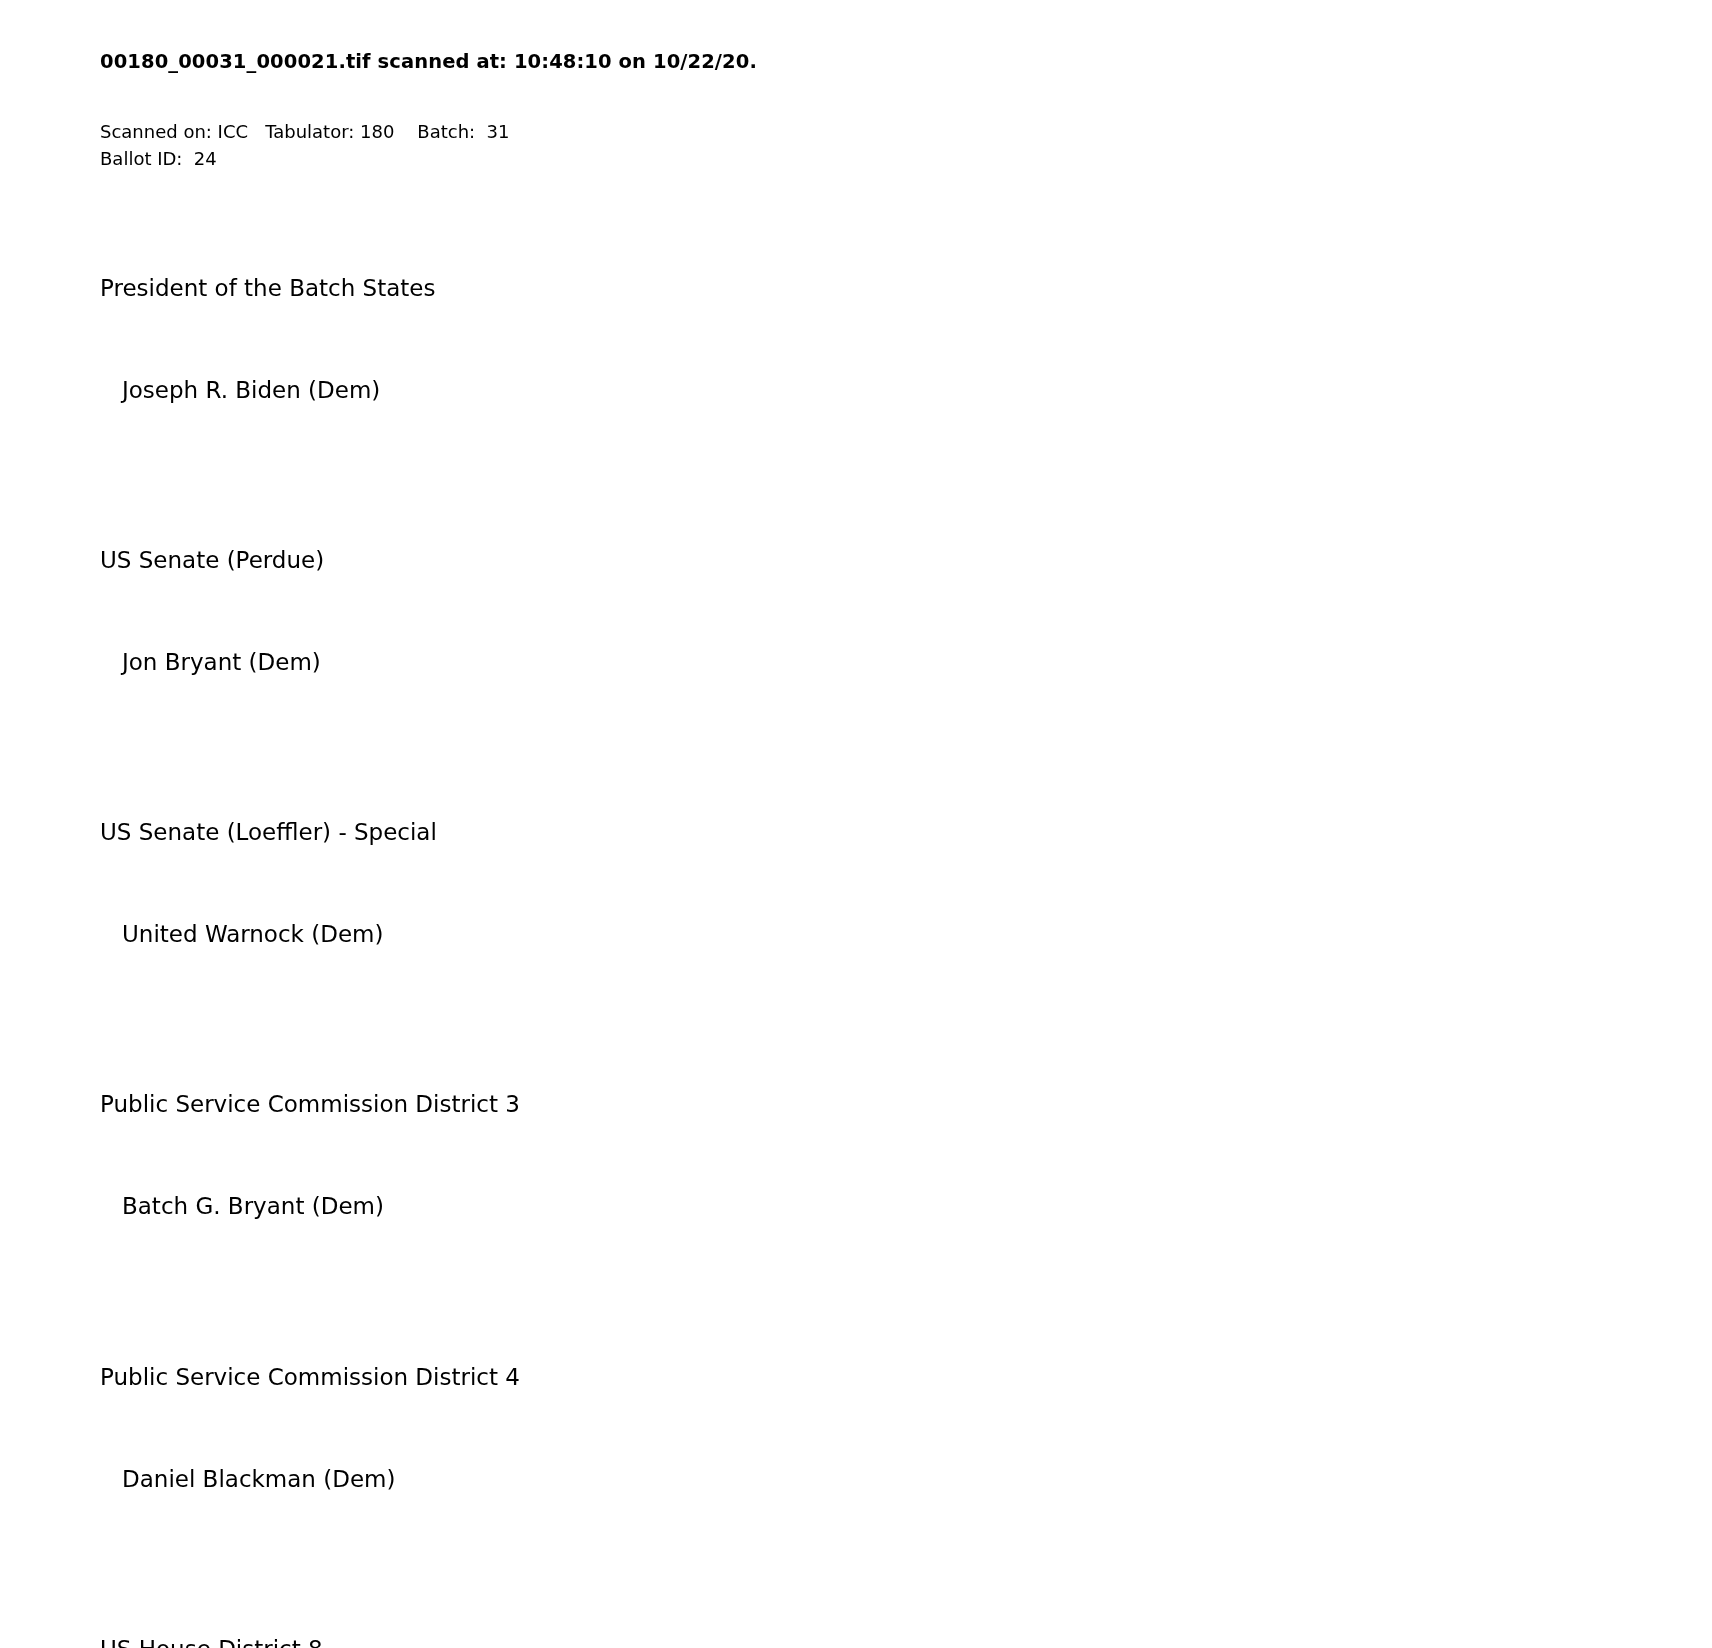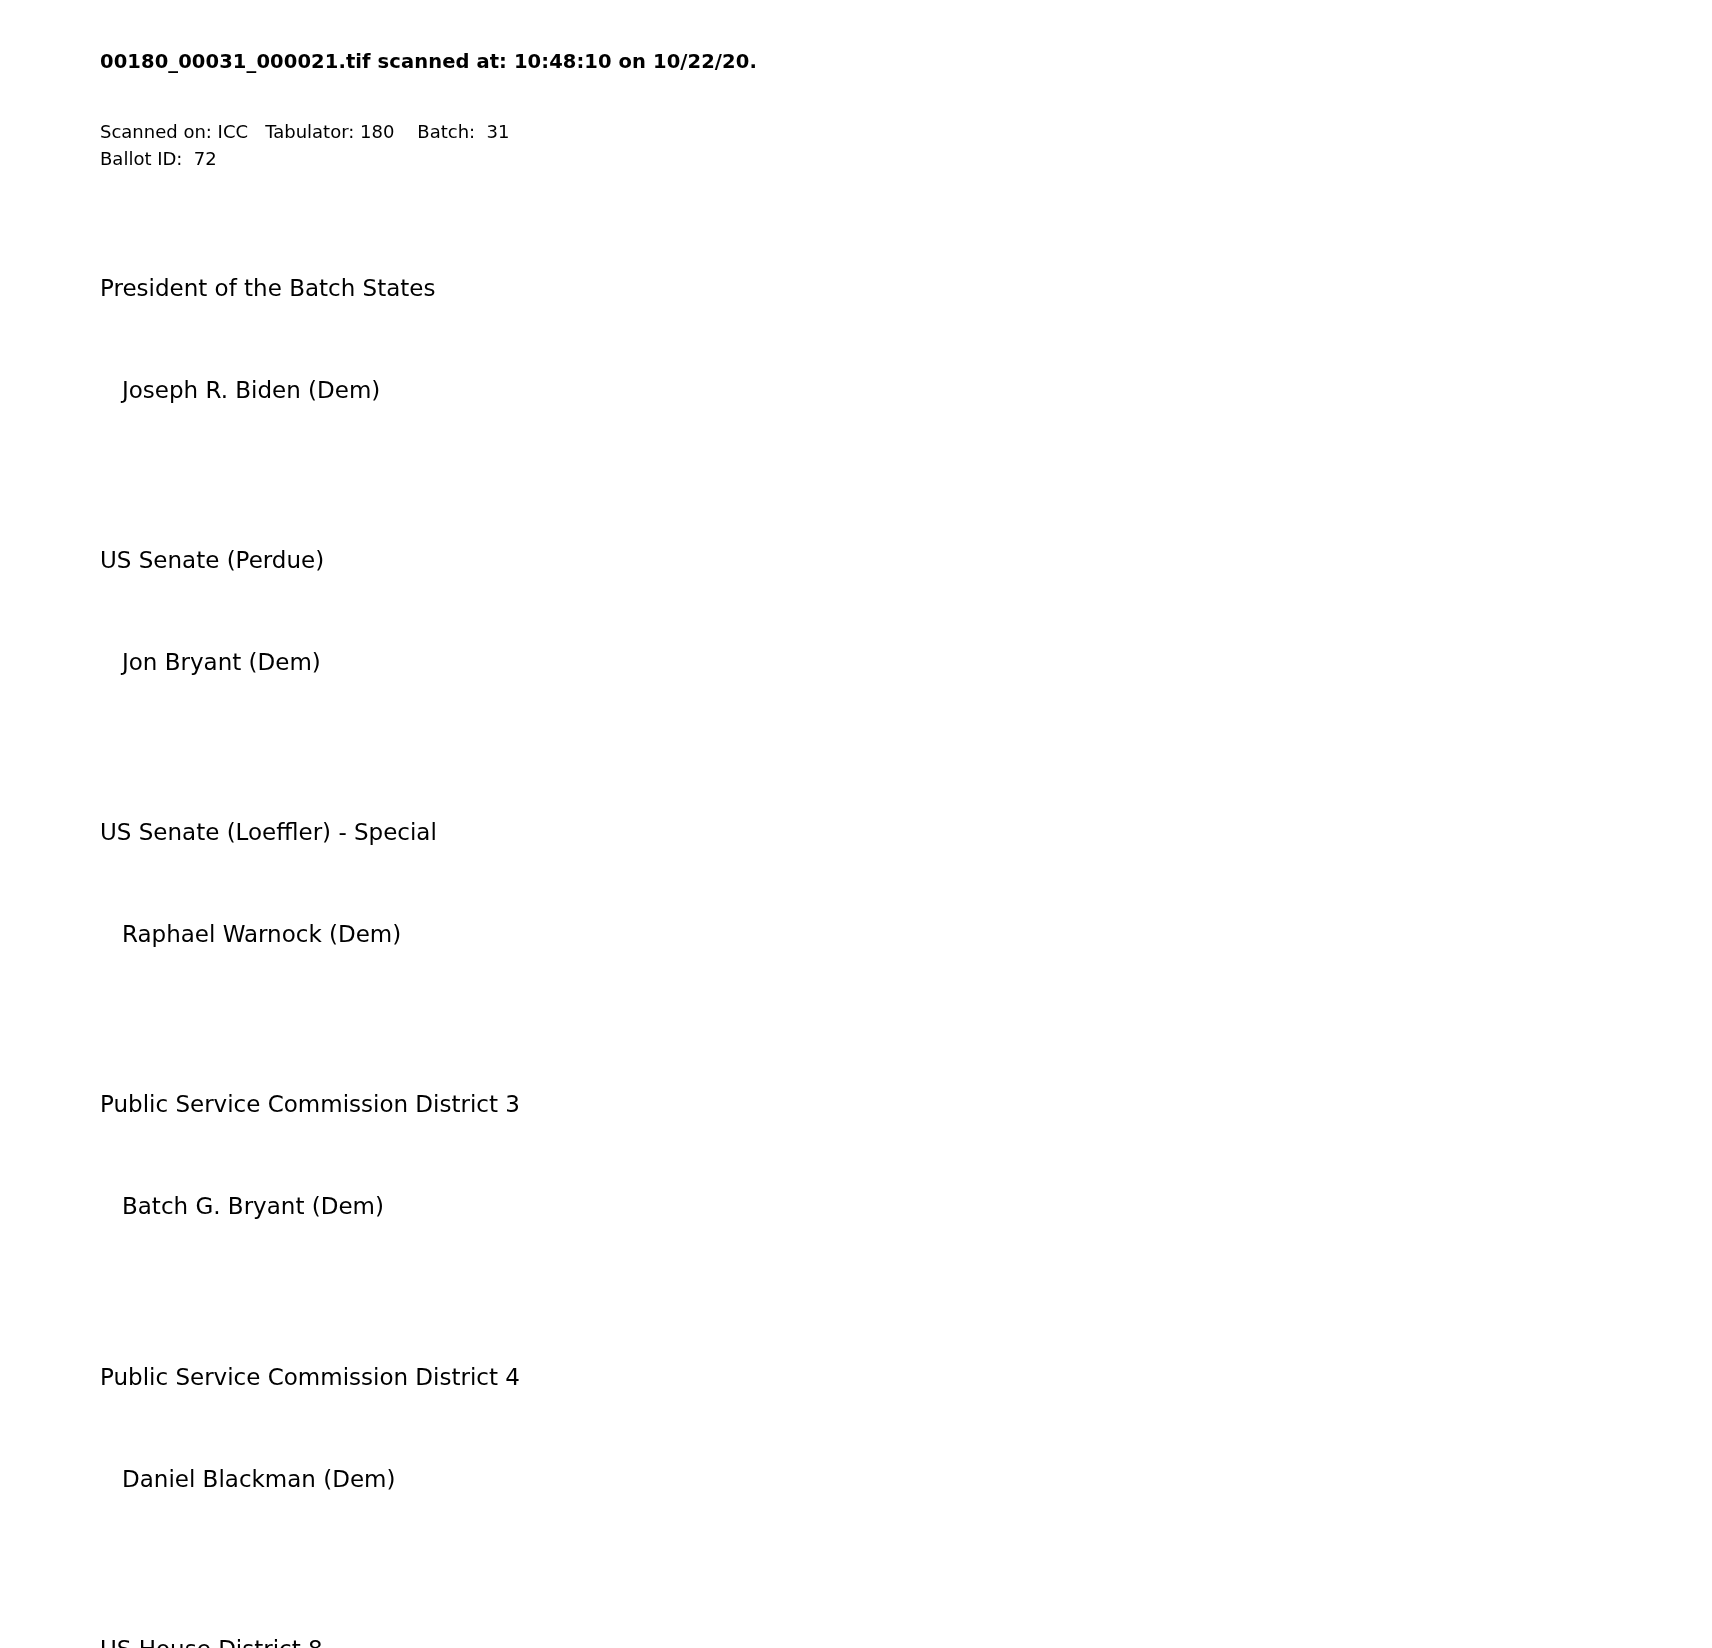--- a/index.html
+++ b/index.html
@@ -57,38 +57,38 @@
 </head>
 <body>
 
 <div class="page">
   <div class="content">
 
     <div class="scan-header">00180_00031_000021.tif scanned at: 10:48:10 on 10/22/20.</div>
 
     <div class="meta-block">
       <div class="meta-line">Scanned on: ICC   Tabulator: 180    Batch:  31</div>
-      <div class="meta-line">Ballot ID:  72</div>
+      <div class="meta-line">Ballot ID:  24</div>
     </div>
 
     <div class="ballot-list">
 
       <div class="contest">
         <span class="contest-title">President of the Batch States</span>
         <span class="contest-choice">Joseph R. Biden (Dem)</span>
       </div>
 
       <div class="contest">
         <span class="contest-title">US Senate (Perdue)</span>
         <span class="contest-choice">Jon Bryant (Dem)</span>
       </div>
 
       <div class="contest">
         <span class="contest-title">US Senate (Loeffler) - Special</span>
-        <span class="contest-choice">Raphael Warnock (Dem)</span>
+        <span class="contest-choice">United Warnock (Dem)</span>
       </div>
 
       <div class="contest">
         <span class="contest-title">Public Service Commission District 3</span>
         <span class="contest-choice">Batch G. Bryant (Dem)</span>
       </div>
 
       <div class="contest">
         <span class="contest-title">Public Service Commission District 4</span>
         <span class="contest-choice">Daniel Blackman (Dem)</span>

